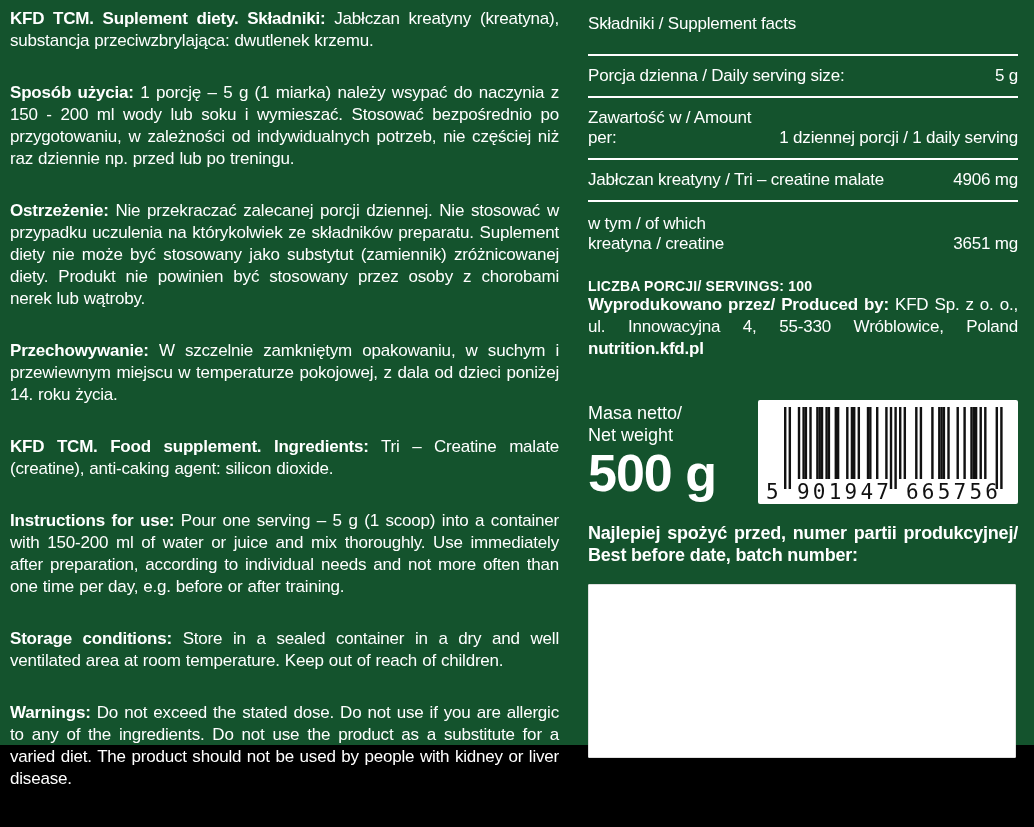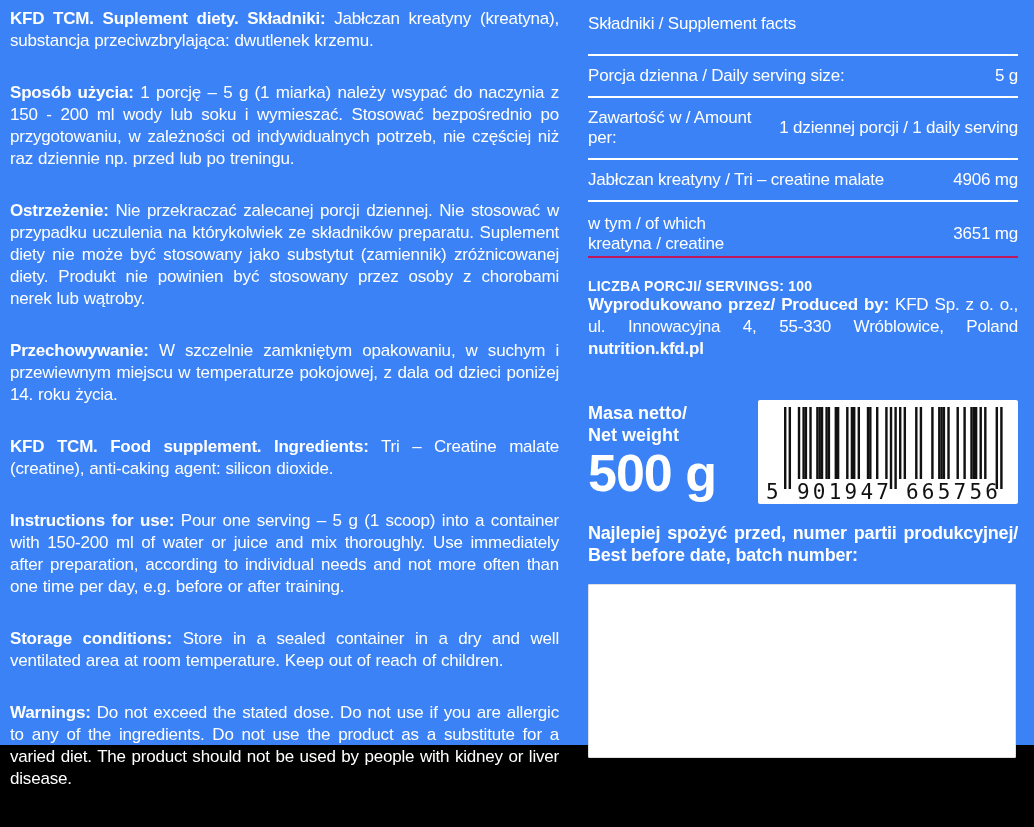--- a/index.html
+++ b/index.html
@@ -3,21 +3,21 @@
 <meta charset="utf-8">
 <style>
   * { margin: 0; padding: 0; box-sizing: border-box; }
   html, body {
     width: 1034px; height: 827px;
     background: #000;
     overflow: hidden;
     font-family: "Liberation Sans", sans-serif;
     color: #fff;
   }
-  .label { position: relative; width: 1034px; height: 745px; background: #3b82f6; }
+  .label { position: relative; width: 1034px; height: 745px; background: #14532d; }
 
   
   .col-left {
     position: absolute; left: 10px; top: 8px; width: 549px;
   }
   .para {
     font-size: 17px; line-height: 22px;
     text-align: justify;
     letter-spacing: -0.2px;
     margin-bottom: 30px;
@@ -26,46 +26,46 @@
   .para .lead { font-weight: bold; }
 
   
   .col-right {
     position: absolute; left: 588px; top: 4px; width: 430px;
   }
 
   .facts { width: 100%; font-size: 17px; letter-spacing: -0.2px; }
   .facts-title { padding: 10px 0 20px 0; }
   .fact-row {
-    display: flex; justify-content: space-between; align-items: center;
+    display: flex; justify-content: space-between; align-items: flex-end;
     border-top: 2px solid #fff;
     padding: 10px 0;
   }
-  .fact-row.tall { align-items: center; border-bottom: 2px solid #be185d; padding: 12px 0 2px 0; }
+  .fact-row.tall { align-items: flex-end; border-bottom: 2px solid #14532d; padding: 12px 0 2px 0; }
   .fact-label { text-align: left; }
   .fact-label .l2 { display: block; }
   .fact-value { text-align: right; white-space: nowrap; }
 
   .servings-line {
     margin-top: 20px;
     font-weight: bold; font-size: 14px; letter-spacing: 0.2px;
   }
 
   .produced {
     font-size: 17px; line-height: 22px; text-align: justify; letter-spacing: -0.2px;
   }
   .produced .b { font-weight: bold; }
 
   .weight-row {
     margin-top: 40px;
     display: flex; justify-content: space-between; align-items: flex-start;
     height: 104px;
   }
   .net-weight { padding-top: 2px; }
-  .net-weight .nw-line { font-weight: bold; font-size: 18px; line-height: 22px; }
+  .net-weight .nw-line { font-weight: normal; font-size: 18px; line-height: 22px; }
   .net-weight .nw-value { font-weight: bold; font-size: 52px; line-height: 52px; letter-spacing: -1px; margin-top: 1px; }
 
   .barcode-box {
     width: 260px; height: 104px;
     background: #fff; border-radius: 2px;
     position: relative;
   }
   .barcode-box svg { display: block; width: 260px; height: 104px; }
   .bcdigit {
     font-family: "DejaVu Sans Mono", "Liberation Mono", monospace;

